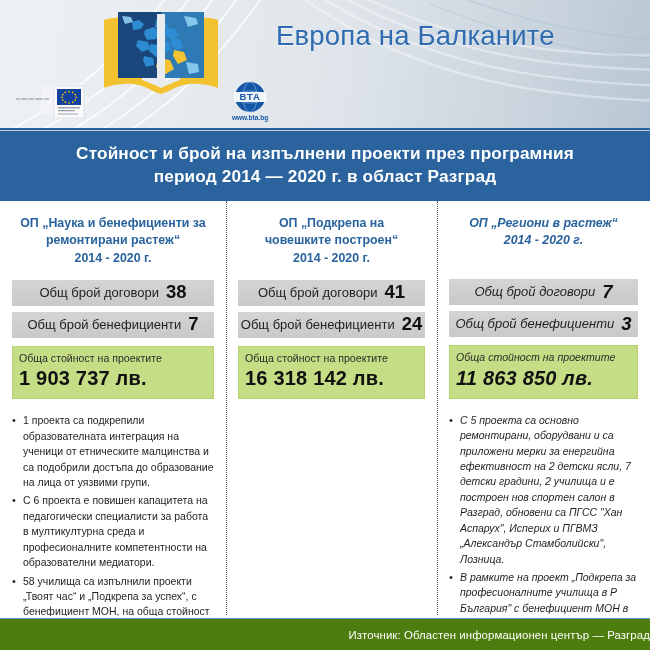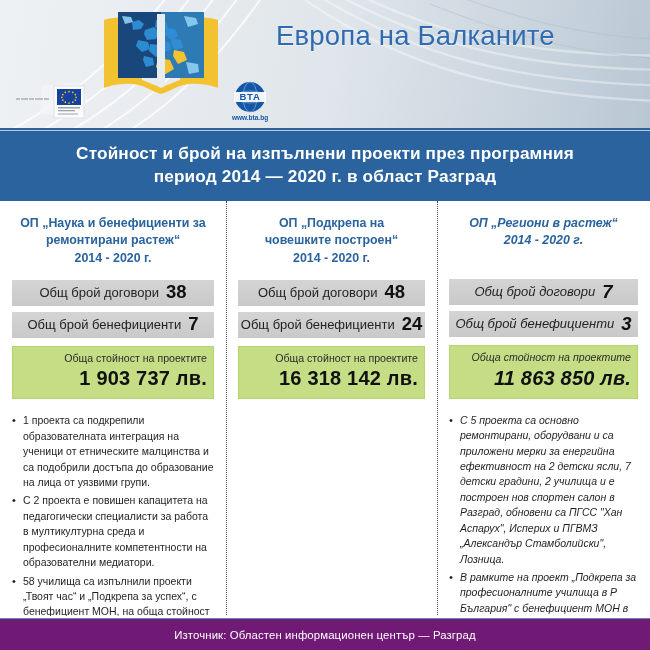--- a/index.html
+++ b/index.html
@@ -160,21 +160,21 @@
     color: #111111;
     line-height: 1;
   }
 
   
   .total {
     margin-top: 8px;
     background: #c5de85;
     border: 1px solid #b6d36f;
     padding: 5px 6px 8px 6px;
-    text-align: right;
+    text-align: left;
     box-sizing: border-box;
   }
   .total-label {
     font-size: 10.6px;
     color: #2c2c2c;
     line-height: 1.3;
   }
   .total-value {
     font-size: 20px;
     font-weight: bold;
@@ -206,25 +206,25 @@
     top: -1px;
     font-size: 11px;
     color: #1f1f1f;
   }
 
   
   .footer {
     position: absolute;
     left: 0; right: 0; bottom: 0;
     height: 31px;
-    background: #701a75;
+    background: #4d7c0f;
     border-top: 1px solid #5f8ec0;
     display: flex;
     align-items: center;
-    justify-content: center;
+    justify-content: flex-end;
   }
   .footer-text {
     color: #ffffff;
     font-size: 11.4px;
     letter-spacing: 0.1px;
   }
   .footer-gap {
     position: absolute;
     left: 0; right: 0; bottom: 31px;
     height: 3px;
@@ -369,35 +369,35 @@
         <span class="stat-value">7</span>
       </div>
 
       <div class="total">
         <div class="total-label">Обща стойност на проектите</div>
         <div class="total-value">1 903 737 лв.</div>
       </div>
 
       <ul class="bullets">
         <li>1 проекта са подкрепили образователната интеграция на ученици от етническите малцинства и са подобрили достъпа до образование на лица от уязвими групи.</li>
-        <li>С 2 проекта е повишен капацитета на педагогически специалисти за работа в мултикултурна среда и професионалните компетентности на образователни медиатори.</li>
+        <li>С 6 проекта е повишен капацитета на педагогически специалисти за работа в мултикултурна среда и професионалните компетентности на образователни медиатори.</li>
         <li>58 училища са изпълнили проекти „Твоят час“ и „Подкрепа за успех“, с бенефициент МОН, на обща стойност – 3 059 125 лв.</li>
       </ul>
     </div>
 
     <div class="col col-2">
       <div class="op-title">
         <div>ОП „Подкрепа на</div>
         <div>човешките построен“</div>
         <div>2014 - 2020 г.</div>
       </div>
 
       <div class="stat">
         <span class="stat-label">Общ брой договори</span>
-        <span class="stat-value">48</span>
+        <span class="stat-value">41</span>
       </div>
       <div class="stat">
         <span class="stat-label">Общ брой бенефициенти</span>
         <span class="stat-value">24</span>
       </div>
 
       <div class="total">
         <div class="total-label">Обща стойност на проектите</div>
         <div class="total-value">16 318 142 лв.</div>
       </div>

